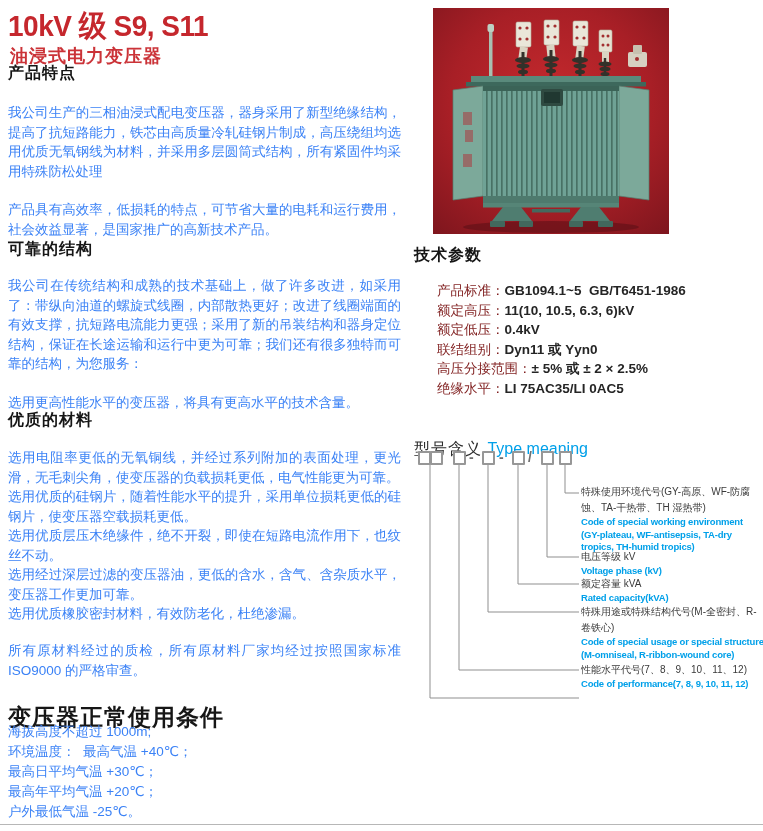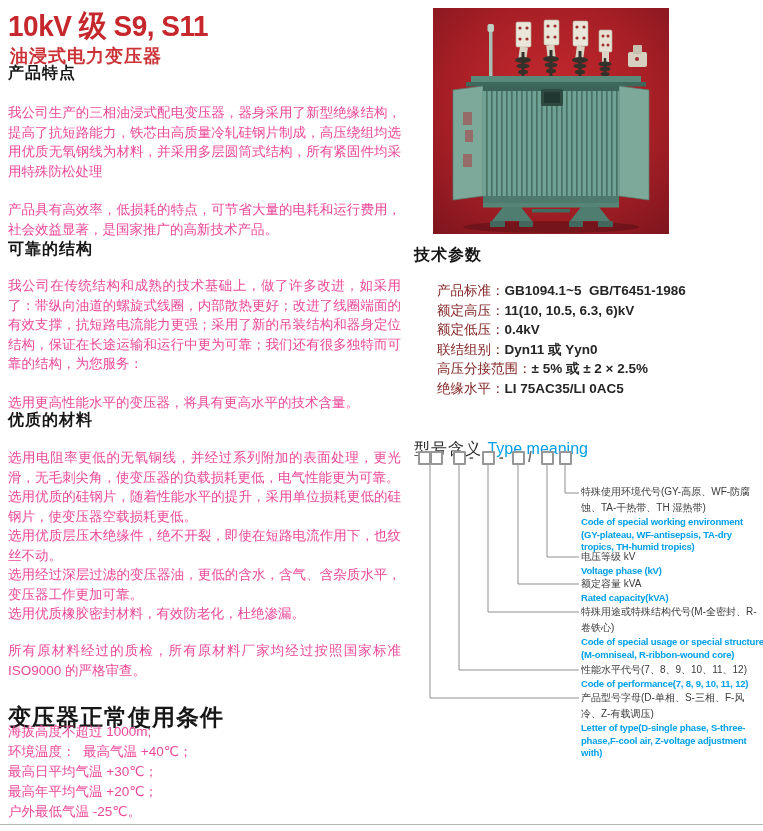--- a/index.html
+++ b/index.html
@@ -22,21 +22,21 @@
   }
   .h-sec{
     font-size:16px;font-weight:bold;color:#161616;letter-spacing:1px;
   }
   .h-features{left:8px;top:63px;}
   .h-structure{left:8px;top:239px;}
   .h-materials{left:8px;top:410px;}
   .h-conditions{left:8px;top:702px;font-size:23px;}
   .h-tech{left:414px;top:245px;}
   .body-text{
-    font-size:13.5px;line-height:19.5px;color:#ec4899;
+    font-size:13.5px;line-height:19.5px;color:#3b82f6;
     text-align:justify;width:393px;left:8px;
   }
   .p-feat1{top:103px;}
   .p-feat2{top:200px;}
   .p-struct1{top:276px;}
   .p-struct2{top:393px;}
   .materials-list{top:448px;}
   .materials-list p{margin:0;}
   .p-iso{top:641px;}
   .cond-list{top:722px;font-size:13.5px;line-height:20px;}
@@ -258,19 +258,15 @@
     <div class="en">Rated capacity(kVA)</div>
   </div>
   <div class="dlabel" style="top:156px">
     <div class="zh">特殊用途或特殊结构代号(M-全密封、R-卷铁心)</div>
     <div class="en">Code of special usage or special structure (M-omniseal, R-ribbon-wound core)</div>
   </div>
   <div class="dlabel" style="top:214px">
     <div class="zh">性能水平代号(7、8、9、10、11、12)</div>
     <div class="en">Code of performance(7, 8, 9, 10, 11, 12)</div>
   </div>
-  <div class="dlabel" style="top:242px">
-    <div class="zh">产品型号字母(D-单相、S-三相、F-风冷、Z-有载调压)</div>
-    <div class="en">Letter of type(D-single phase, S-three-phase,F-cool air, Z-voltage adjustment with)</div>
-  </div>
 </div>
 
 <div class="abs bottom-rule"></div>
 
 </body></html>

